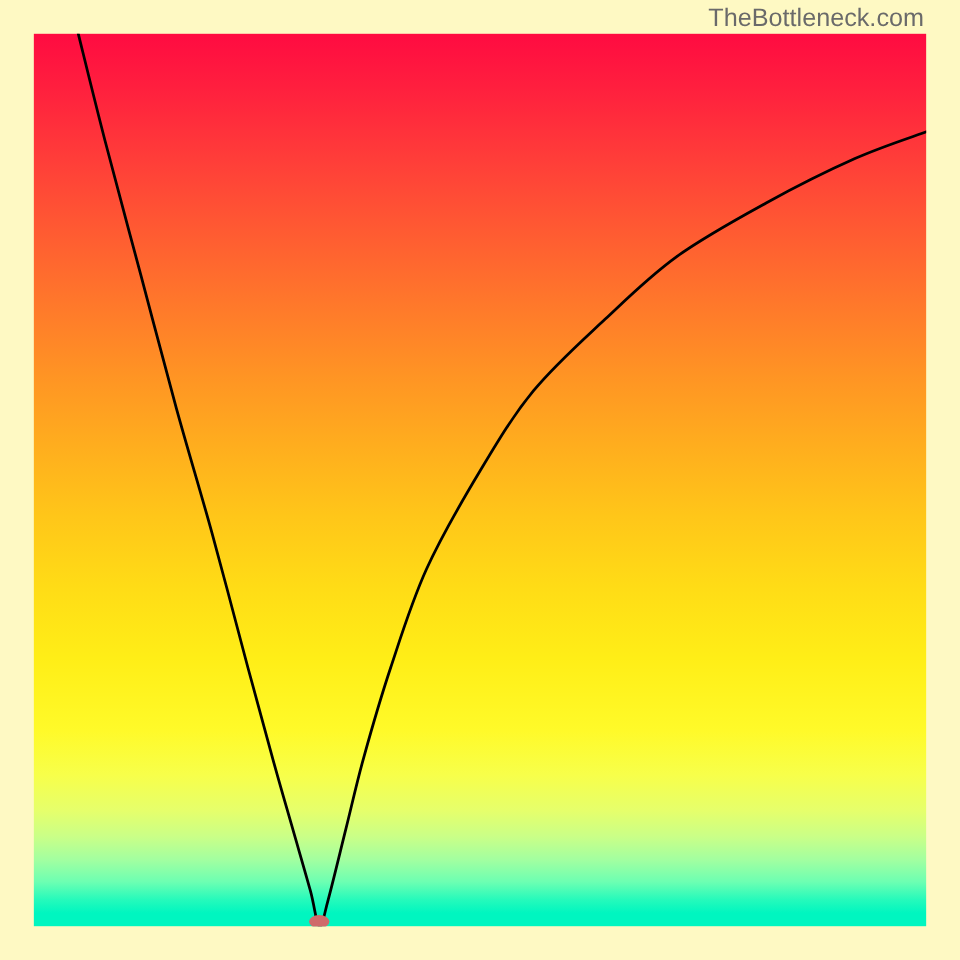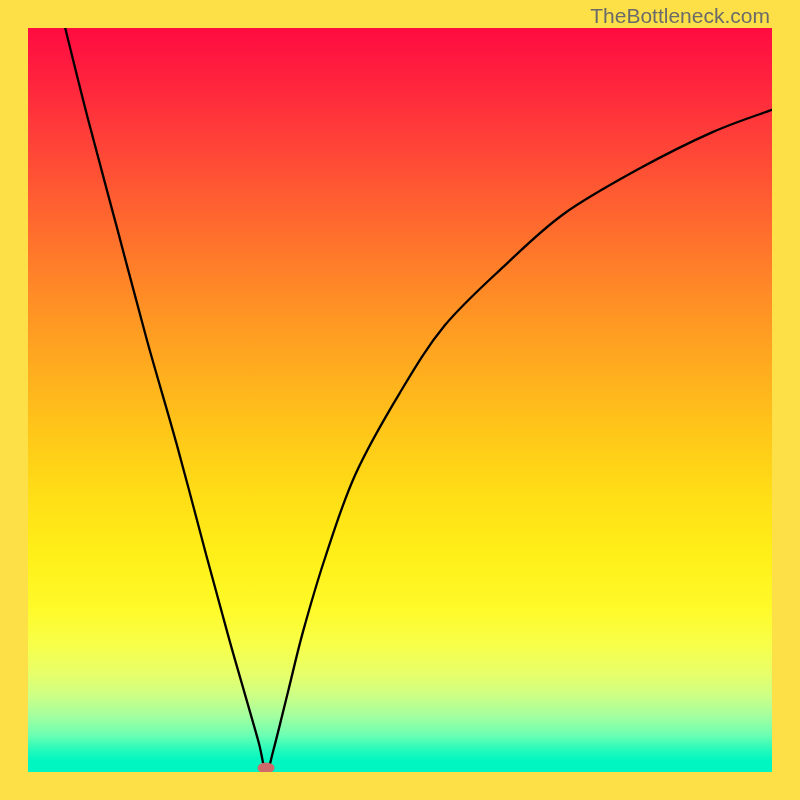--- a/index.html
+++ b/index.html
@@ -9,21 +9,21 @@
     height: 800px;
     background: #000;
     overflow: hidden;
   }
   .frame {
     position: absolute;
     top: 0;
     left: 0;
     width: 800px;
     height: 800px;
-    background: #fde047;
+    background: #fef9c3;
   }
   .plot-area {
     position: absolute;
     top: 28px;
     left: 28px;
     width: 744px;
     height: 744px;
     overflow: hidden;
   }
   .gradient-bg {

